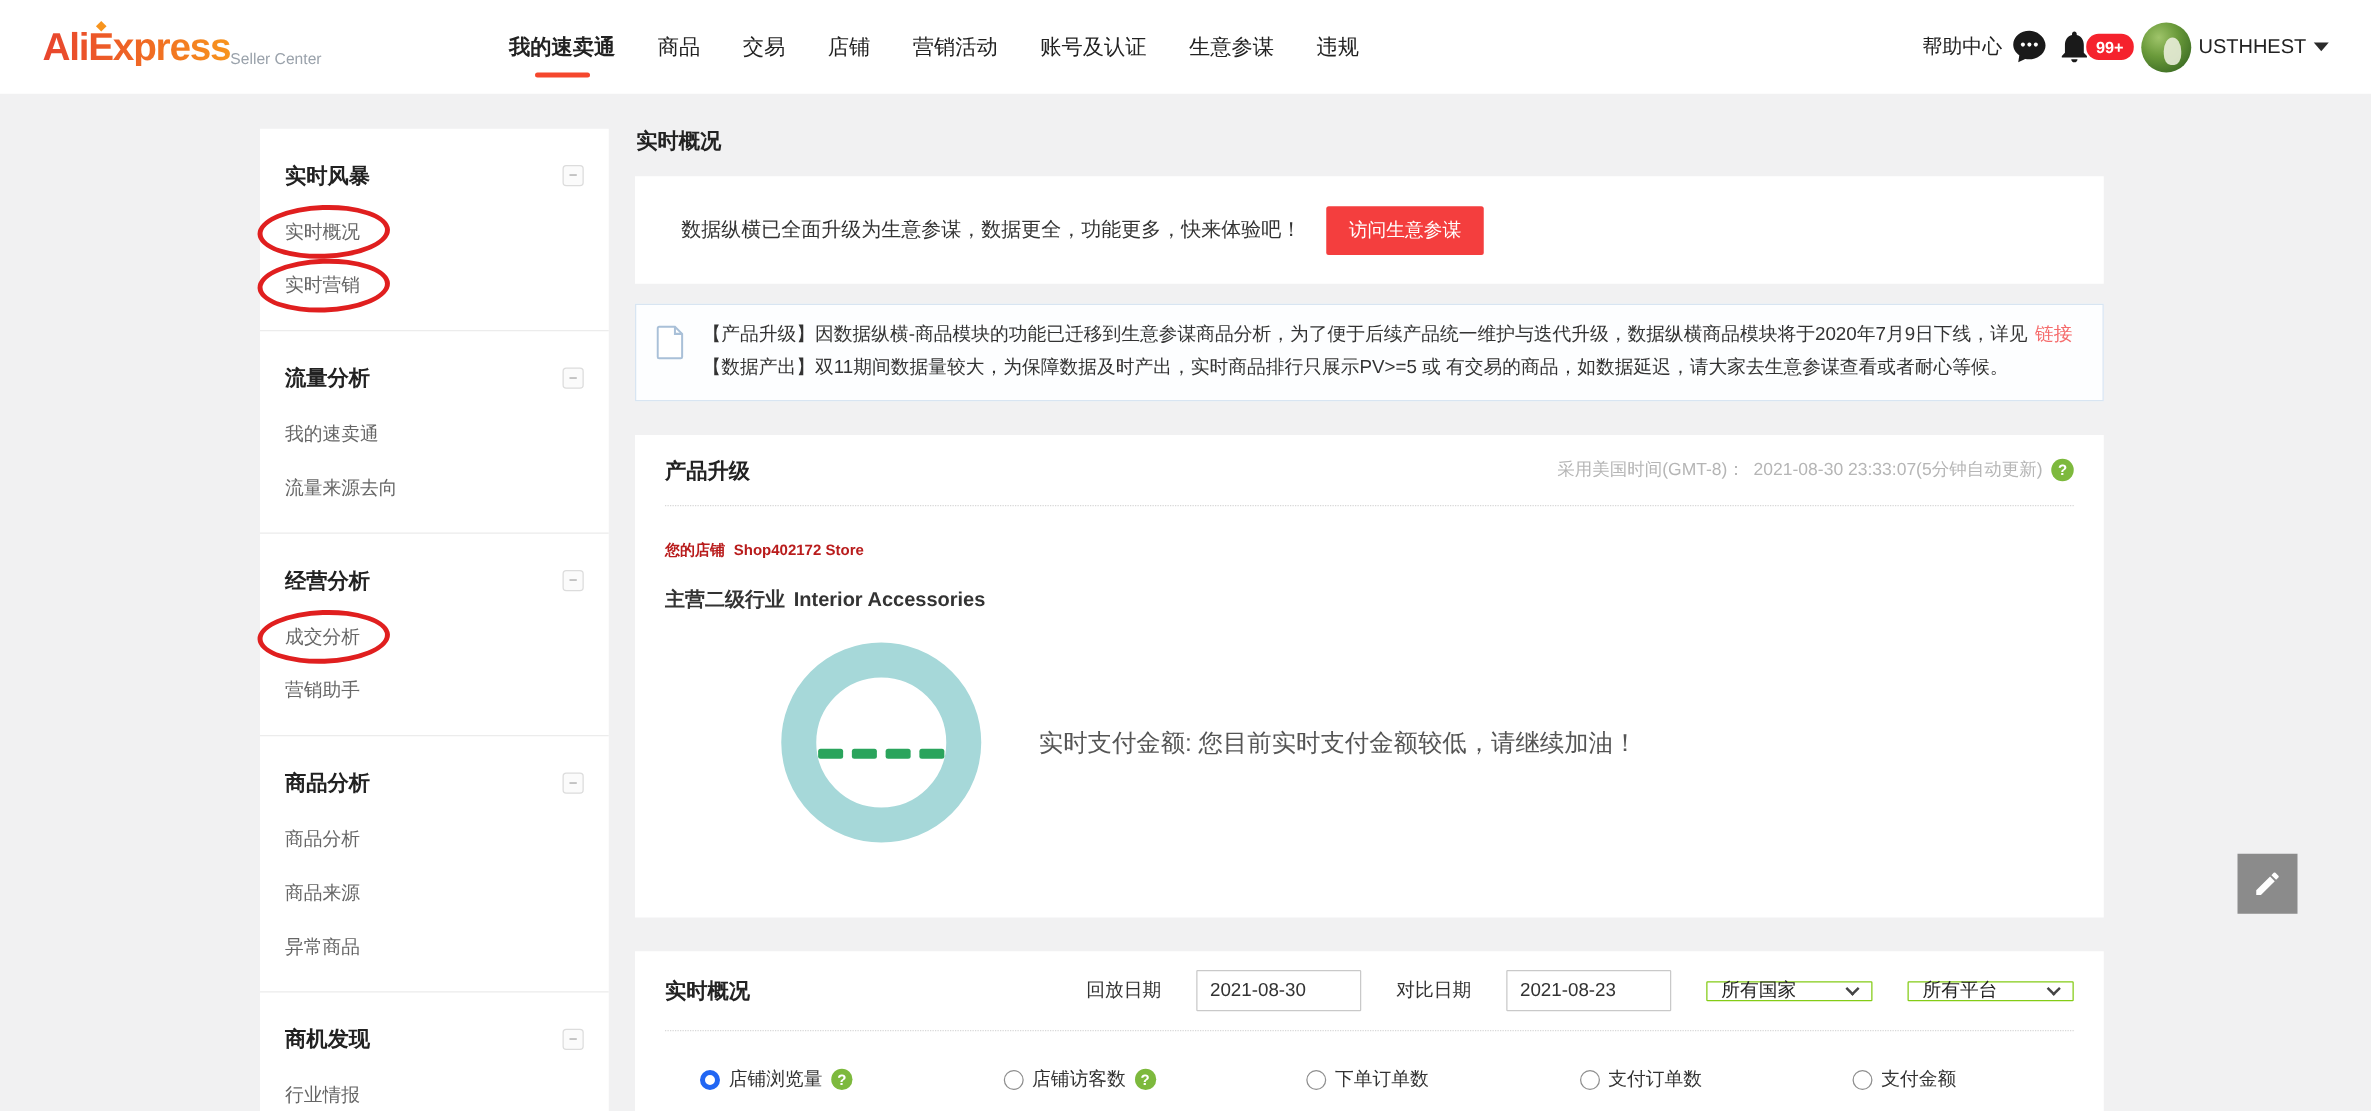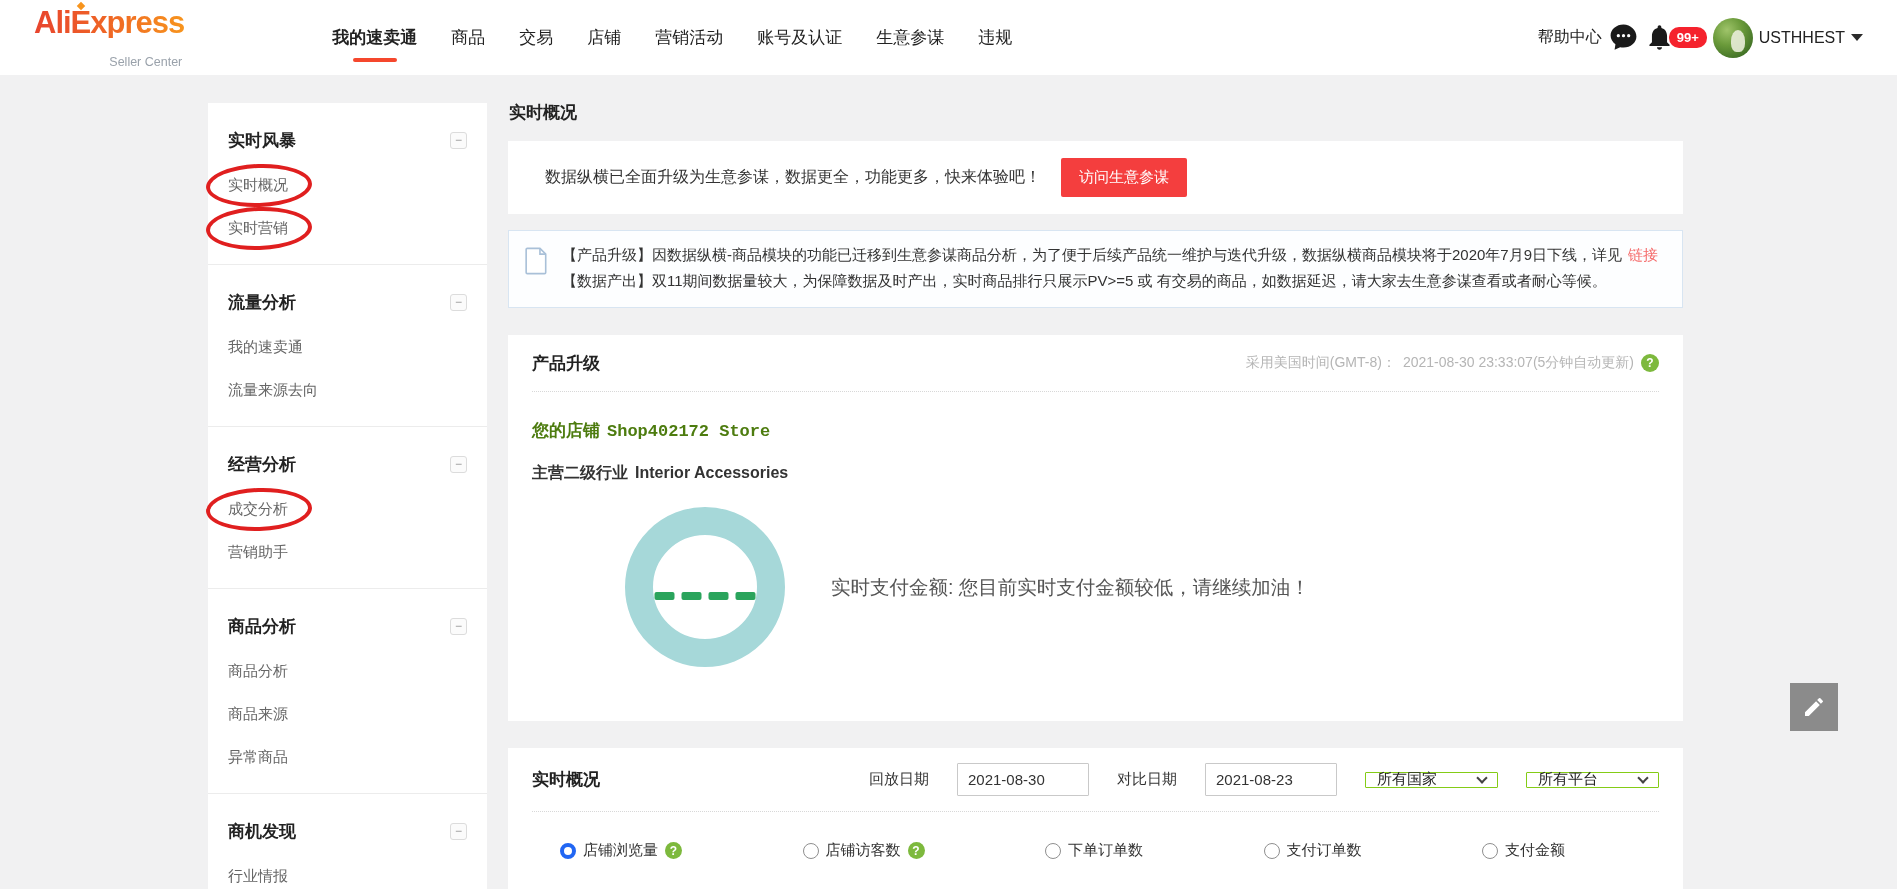--- a/index.html
+++ b/index.html
@@ -2,21 +2,21 @@
 <html><head>
 <meta charset="utf-8">
 <style>
   * { margin:0; padding:0; box-sizing:border-box; }
   html,body { width:1897px; height:889px; overflow:hidden; }
   body { font-family:"Liberation Sans","DejaVu Sans",sans-serif; background:#f1f1f2; color:#333; }
   .page { position:relative; width:1897px; height:889px; overflow:hidden; }
 
   
   .topbar { position:absolute; top:0; left:0; width:100%; height:75px; background:#fff; display:flex; align-items:center; z-index:5; }
-  .logo-block { margin-left:34px; display:flex; flex-direction:column; line-height:1; cursor:pointer;align-items:flex-end; }
+  .logo-block { margin-left:34px; display:flex; flex-direction:row; line-height:1; cursor:pointer;align-items:flex-end; }
   .logo-brand { font-size:31px; font-weight:bold; letter-spacing:-1px;
      background:linear-gradient(90deg,#e8442e 0%,#f06a24 55%,#f7941d 100%);
      -webkit-background-clip:text; background-clip:text; color:transparent; position:relative; }
   .logo-brand .spark { position:absolute; left:44px; top:-4px; width:6px; height:6px; background:#f7941d; transform:rotate(45deg); }
   .logo-sub { font-size:12.5px; color:#9aa2ab; text-align:right; margin-top:18px; padding-right:2px; }
 
   .mainnav { display:flex; margin-left:148px; gap:34px; }
   .nav-item { position:relative; height:75px; line-height:75px; font-size:17px; color:#222; cursor:pointer; white-space:nowrap; }
   .nav-item.active { font-weight:700; }
   .nav-item .underline { display:none; }
@@ -43,37 +43,37 @@
   .collapse-icon { width:17px; height:17px; border:1px solid #dcdcdc; border-radius:3px; background:#fbfbfb; color:#9a9a9a;
      font-size:12px; line-height:14px; text-align:center; cursor:pointer; user-select:none; }
   .side-item { display:block; width:fit-content; margin-top:24px; font-size:15px; color:#666; cursor:pointer; position:relative; }
   .side-item.circled::after { content:""; position:absolute; left:-22px; right:-24px; top:-12px; bottom:-12px;
      border:4px solid #e01f1f; border-radius:50%; transform:rotate(-2deg); pointer-events:none; }
 
   
   .main { position:absolute; left:508px; top:101px; width:1175px; }
   .page-title { font-size:17px; font-weight:700; color:#222; margin-left:1px; }
 
-  .banner-card { margin-top:17px; background:#fff; height:73px; display:flex; align-items:center; padding:0 37px; }
+  .banner-card { margin-top:17px; background:#fff; height:86px; display:flex; align-items:center; padding:0 37px; }
   .banner-text { font-size:16px; color:#333; }
   .banner-btn { margin-left:20px; background:#f43e3e; color:#fff; font-size:15px; border:none; border-radius:2px;
      padding:10px 18px; cursor:pointer; }
 
   .notice-card { margin-top:16px; border:1px solid #d8e5f2; background:#fdfeff; padding:11px 16px 13px; display:flex; }
   .notice-icon { flex:0 0 auto; margin-top:5px; }
   .notice-lines { margin-left:14px; font-size:15px; color:#333; line-height:26px; }
   .notice-link { color:#f56c6c; margin-left:6px; cursor:pointer; }
 
   .rank-card { margin-top:27px; background:#fff; height:386px; padding:0 24px; }
   .card-head { height:57px; display:flex; align-items:center; justify-content:space-between; border-bottom:1px dotted #d8d8d8; }
   .card-title { font-size:17px; font-weight:700; color:#222; }
   .time-row { display:flex; align-items:center; gap:7px; font-size:14px; color:#b5b5b5; }
   .help-badge { width:18px; height:18px; border-radius:50%; background:#7db93d; color:#fff; font-size:12px; font-weight:bold;
      display:inline-flex; align-items:center; justify-content:center; cursor:pointer; flex:0 0 auto; }
-  .shop-line { margin-top:27px; font-size:17px; font-weight:700; color:#4d7c0f;font-family:Liberation Mono, monospace; }
+  .shop-line { margin-top:27px; font-size:12px; font-weight:700; color:#b91c1c; }
   .shop-line span + span { margin-left:7px; }
   .industry-line { margin-top:21px; font-size:16px; font-weight:700; color:#333; }
   .industry-line span + span { margin-left:7px; }
   .donut-row { margin-top:23px; display:flex; align-items:center; }
   .donut { margin-left:93px; width:160px; height:160px; border-radius:50%; border:28px solid #a6d8d9; position:relative; flex:0 0 auto; }
   .dashes { position:absolute; left:50%; top:59%; transform:translate(-50%,-50%); display:flex; gap:7px; }
   .dash { width:20px; height:8px; background:#2aa45c; border-radius:2px; }
   .rank-message { margin-left:46px; font-size:19.5px; color:#555; }
 
   .overview-card { margin-top:27px; background:#fff; height:200px; padding:0 24px; }

